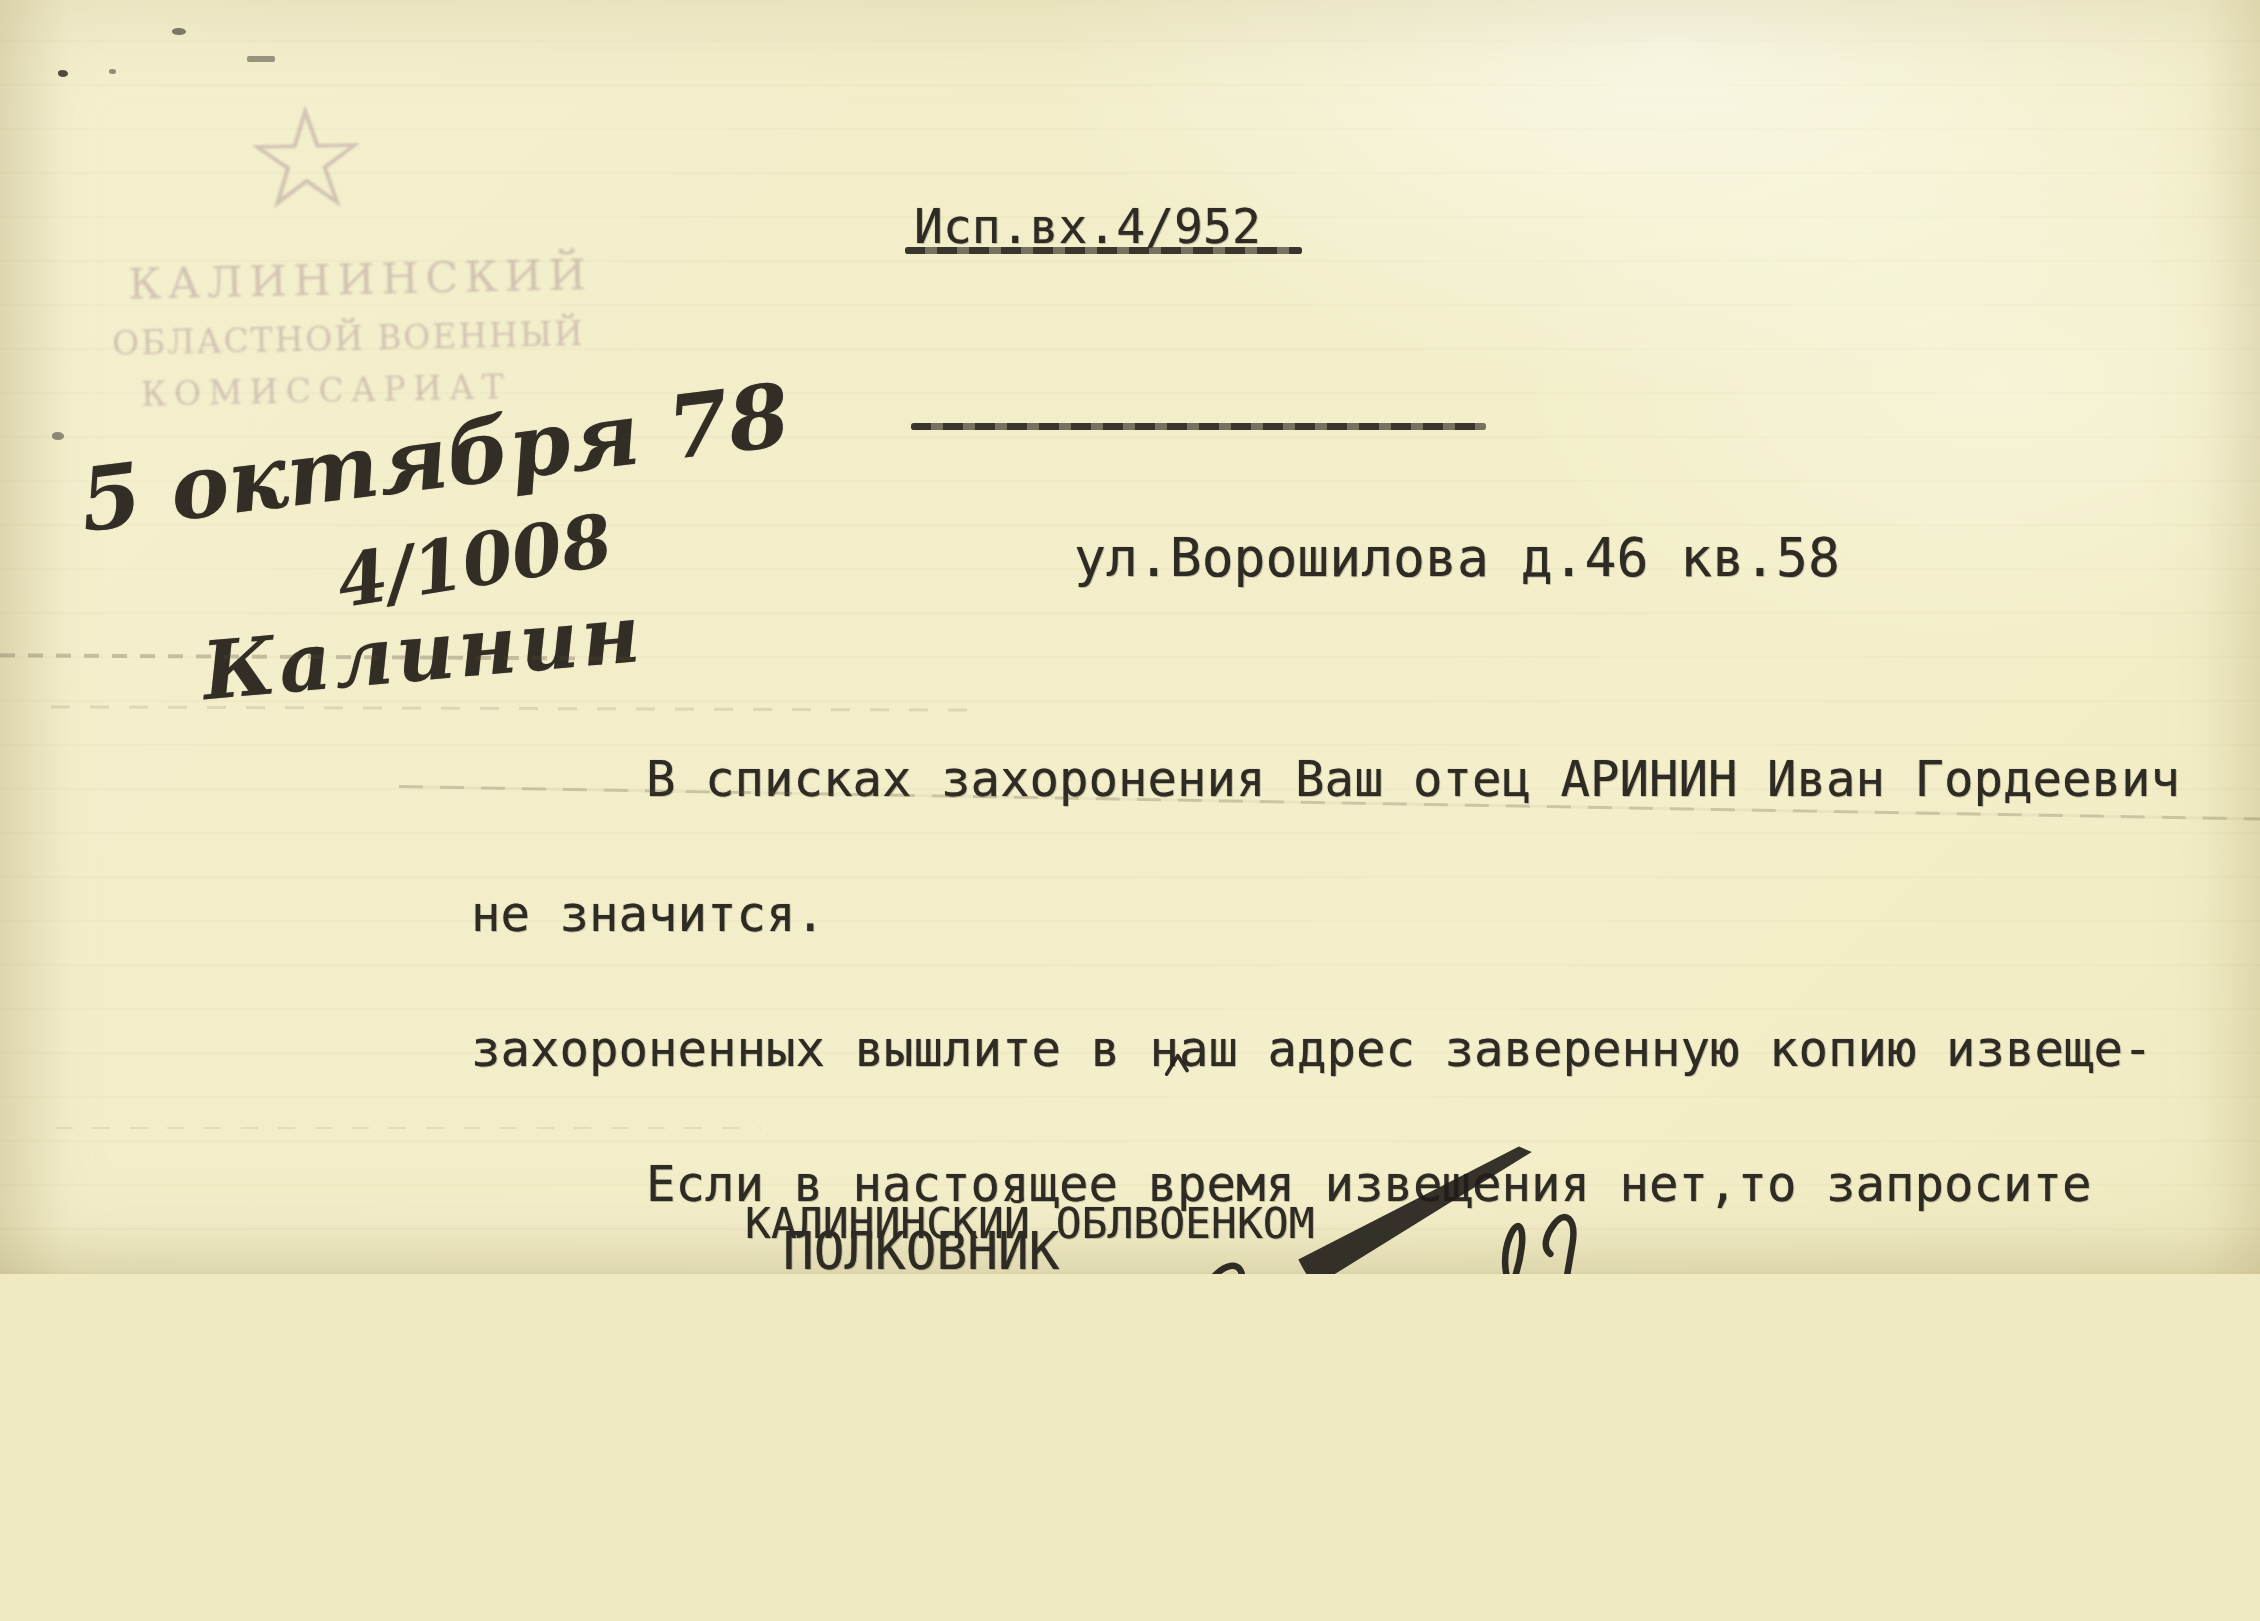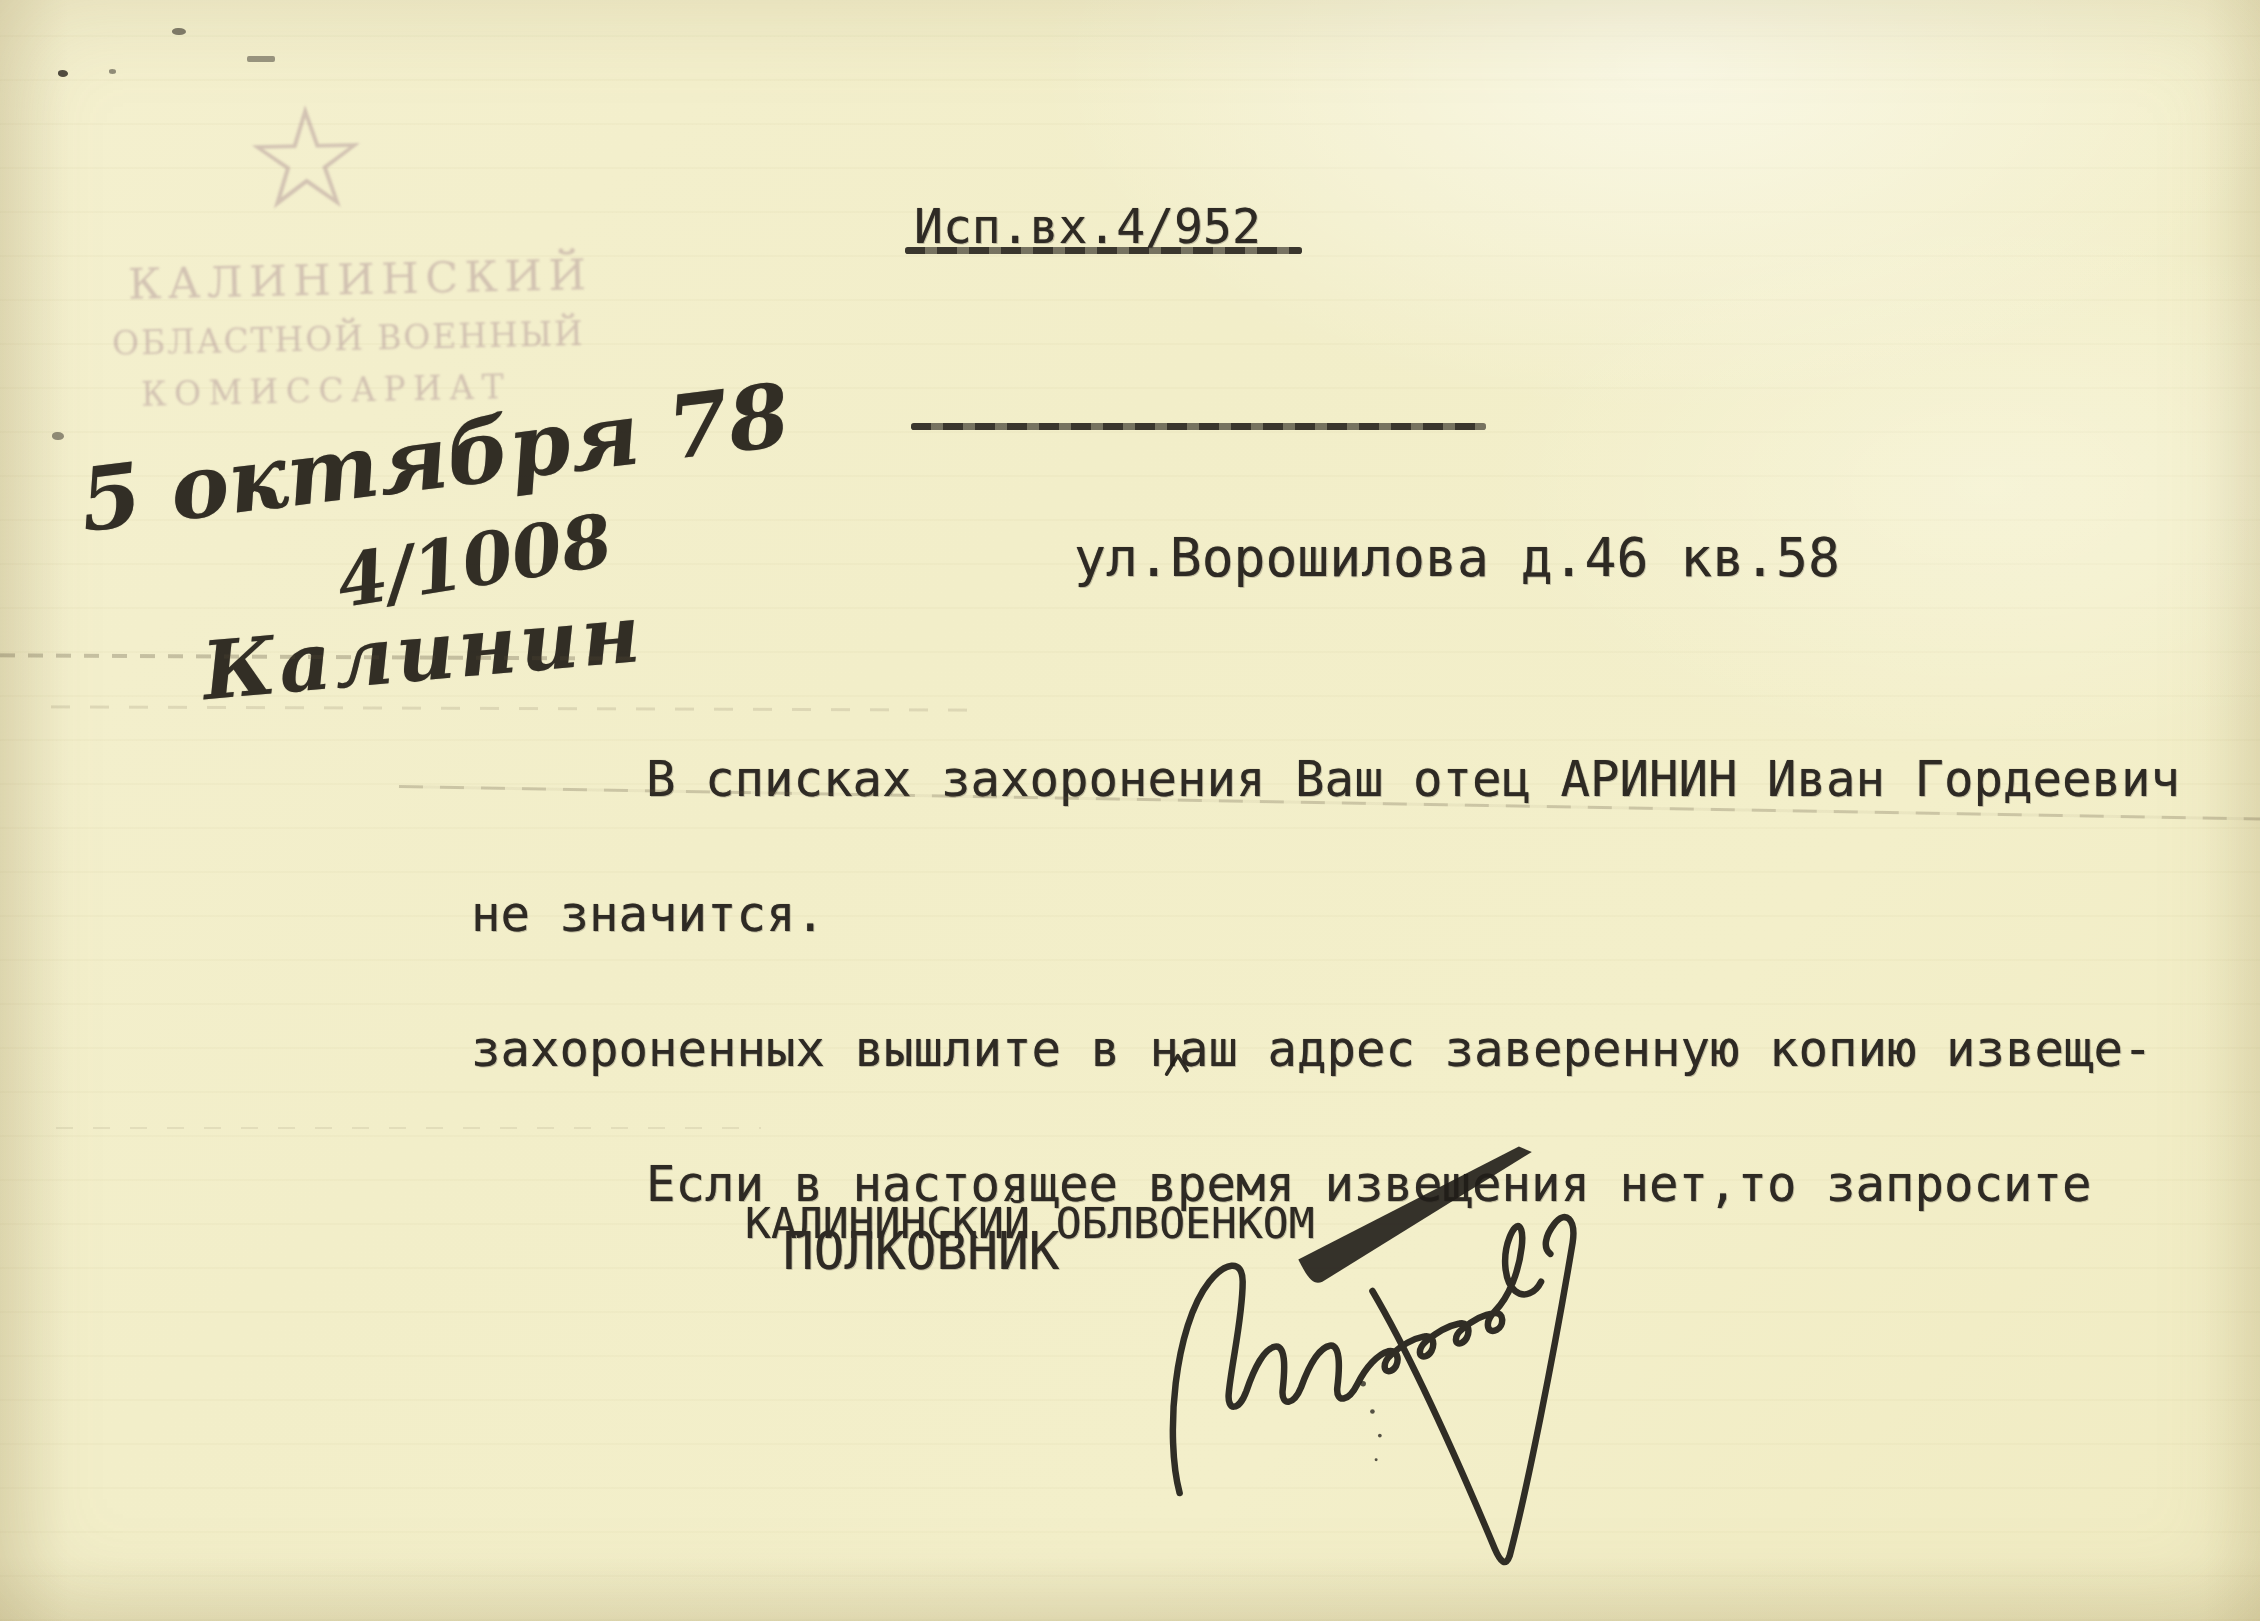--- a/index.html
+++ b/index.html
@@ -2,21 +2,21 @@
 <html style="font-size:15px"><head>
 <meta charset="utf-8">
 <style>
   html,body{margin:0;padding:0;}
   body{
     width:2260px;height:1621px;overflow:hidden;position:relative;
     background:#efeac2;
     font-family:"DejaVu Sans Mono","Liberation Mono",monospace;
   }
   .page{
-    position:absolute;left:0;top:0;width:2260px;height:1621px;overflow:hidden;
+    position:absolute;left:0;top:0;width:2260px;height:1274px;overflow:hidden;
     background:
       radial-gradient(ellipse 1020px 557px at 74% 4%, rgba(255,255,250,0.55), rgba(255,255,250,0) 62%),
       radial-gradient(ellipse 835px 464px at 88% 30%, rgba(255,255,246,0.30), rgba(255,255,246,0) 60%),
       linear-gradient(90deg, rgba(150,132,82,0.14), rgba(150,132,82,0) 3%),
       linear-gradient(270deg, rgba(150,132,82,0.10), rgba(150,132,82,0) 2.5%),
       linear-gradient(0deg, rgba(150,132,82,0.12), rgba(150,132,82,0) 4%),
       repeating-linear-gradient(0deg, rgba(170,158,104,0.05) 0 1.9px, rgba(170,158,104,0) 1.9px 44px),
       linear-gradient(135deg, #f4f0cf 0%, #f2eec9 40%, #f3efca 70%, #f0ebc2 100%);
     box-shadow: inset 0 0 102px rgba(148,130,78,0.22);
     text-decoration: underline;

